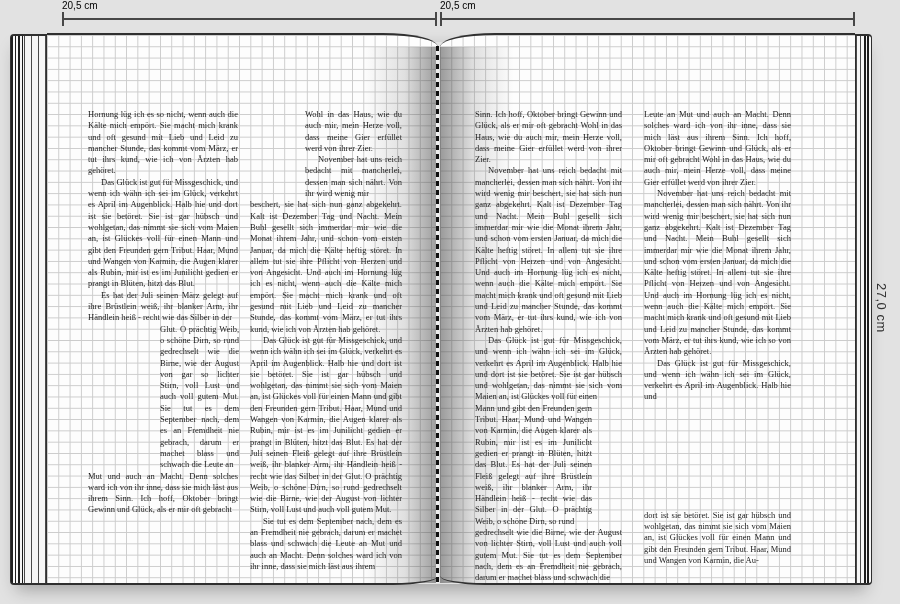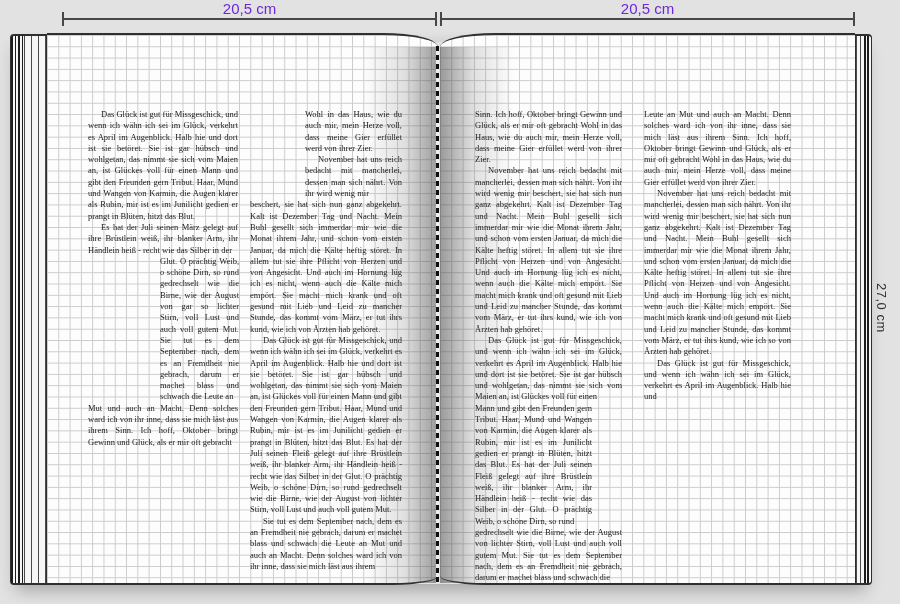--- a/index.html
+++ b/index.html
@@ -4,21 +4,21 @@
 <style>
   html,body{margin:0;padding:0;}
   body{
     width:900px;height:604px;position:relative;overflow:hidden;
     background:#e2e2e2;
     font-family:"Liberation Sans", sans-serif;
   }
   
   .dim-label{
     position:absolute;top:0;height:16px;
-    font-size:15px;color:#6d28d9;text-align:center;
+    font-size:10px;color:#000000;
   }
   #dimlab-left{left:62px;width:375px;}
   #dimlab-right{left:440px;width:415px;}
   .dim-line{
     position:absolute;top:18px;height:2px;background:#474747;
   }
   #dimline-left{left:62px;width:375px;}
   #dimline-right{left:440px;width:415px;}
   .dim-line::before,.dim-line::after{
     content:"";position:absolute;top:-6px;width:2px;height:14px;background:#474747;
@@ -123,20 +123,21 @@
 <div id="dimlab-height">27,0 cm</div>
 
 <div id="book-shadow"></div>
 <div class="fore-edge" id="fore-edge-left"></div>
 <div class="fore-edge" id="fore-edge-right"></div>
 <div class="page" id="page-left"></div>
 <div class="page" id="page-right"></div>
 
 <div class="col" id="col1">
   <div class="seg">
+    <p>Hornung lüg ich es so nicht, wenn auch die Kälte mich empört. Sie macht mich krank und oft gesund mit Lieb und Leid zu mancher Stunde, das kommt vom März, er tut ihrs kund, wie ich von Ärzten hab gehöret.</p>
     <p class="ind">Das Glück ist gut für Missgeschick, und wenn ich wähn ich sei im Glück, verkehrt es April im Augenblick. Halb hie und dort ist sie betöret. Sie ist gar hübsch und wohlgetan, das nimmt sie sich vom Maien an, ist Glückes voll für einen Mann und gibt den Freunden gern Tribut. Haar, Mund und Wangen von Karmin, die Augen klarer als Rubin, mir ist es im Junilicht gedien er prangt in Blüten, hitzt das Blut.</p>
     <p class="ind">Es hat der Juli seinen März gelegt auf ihre Brüstlein weiß, ihr blanker Arm, ihr Händlein heiß - recht wie das Silber in der</p>
   </div>
   <div class="seg c1-c">
     <p>Glut. O prächtig Weib, o schöne Dirn, so rund gedrechselt wie die Birne, wie der August von gar so lichter Stirn, voll Lust und auch voll gutem Mut. Sie tut es dem September nach, dem es an Fremdheit nie gebrach, darum er machet blass und schwach die Leute an</p>
   </div>
   <div class="seg">
     <p>Mut und auch an Macht. Denn solches ward ich von ihr inne, dass sie mich läst aus ihrem Sinn. Ich hoff, Oktober bringt Gewinn und Glück, als er mir oft gebracht</p>
   </div>
 </div>
@@ -167,17 +168,20 @@
   </div>
 </div>
 
 <div class="col" id="col4">
   <div class="seg">
     <p>Leute an Mut und auch an Macht. Denn solches ward ich von ihr inne, dass sie mich läst aus ihrem Sinn. Ich hoff, Oktober bringt Gewinn und Glück, als er mir oft gebracht Wohl in das Haus, wie du auch mir, mein Herze voll, dass meine Gier erfüllet werd von ihrer Zier.</p>
     <p class="ind">November hat uns reich bedacht mit mancherlei, dessen man sich nährt. Von ihr wird wenig mir beschert, sie hat sich nun ganz abgekehrt. Kalt ist Dezember Tag und Nacht. Mein Buhl gesellt sich immerdar mir wie die Monat ihrem Jahr, und schon vom ersten Januar, da mich die Kälte heftig störet. In allem tut sie ihre Pflicht von Herzen und von Angesicht. Und auch im Hornung lüg ich es nicht, wenn auch die Kälte mich empört. Sie macht mich krank und oft gesund mit Lieb und Leid zu mancher Stunde, das kommt vom März, er tut ihrs kund, wie ich so von Ärzten hab gehöret.</p>
     <p class="ind">Das Glück ist gut für Missgeschick, und wenn ich wähn ich sei im Glück, verkehrt es April im Augenblick. Halb hie und</p>
   </div>
   <div class="c4-gap"></div>
+  <div class="seg">
+    <p>dort ist sie betöret. Sie ist gar hübsch und wohlgetan, das nimmt sie sich vom Maien an, ist Glückes voll für einen Mann und gibt den Freunden gern Tribut. Haar, Mund und Wangen von Karmin, die Au-</p>
+  </div>
 </div>
 
 <div class="spine-shadow" id="spine-shadow-left"></div>
 <div class="spine-shadow" id="spine-shadow-right"></div>
 <div id="spine-dashes"></div>
 
 </body></html>

